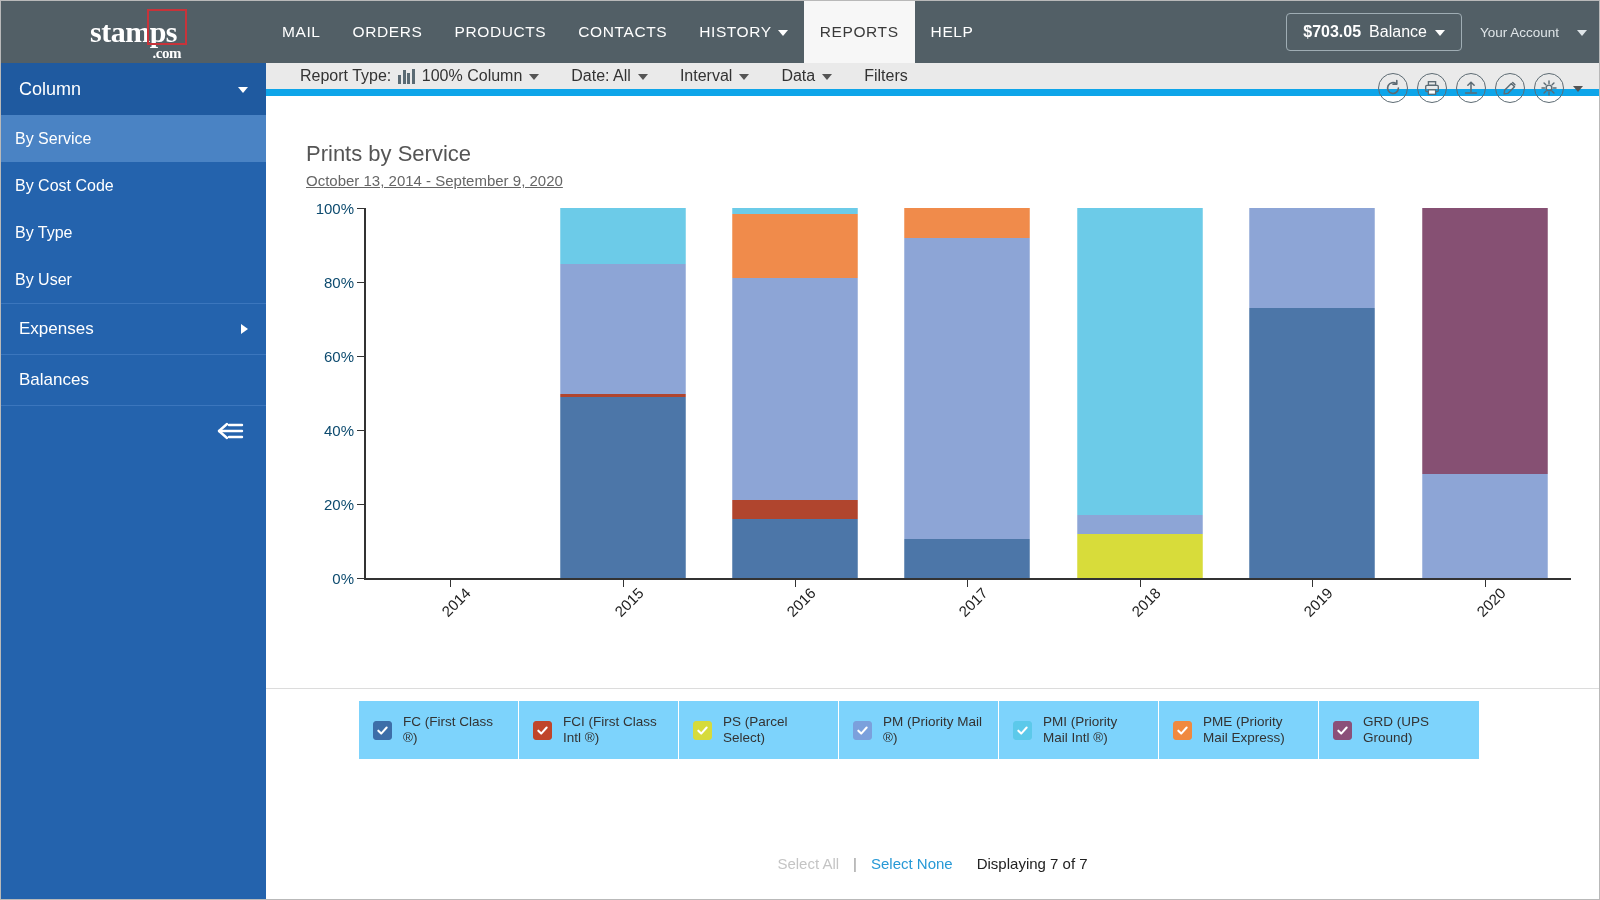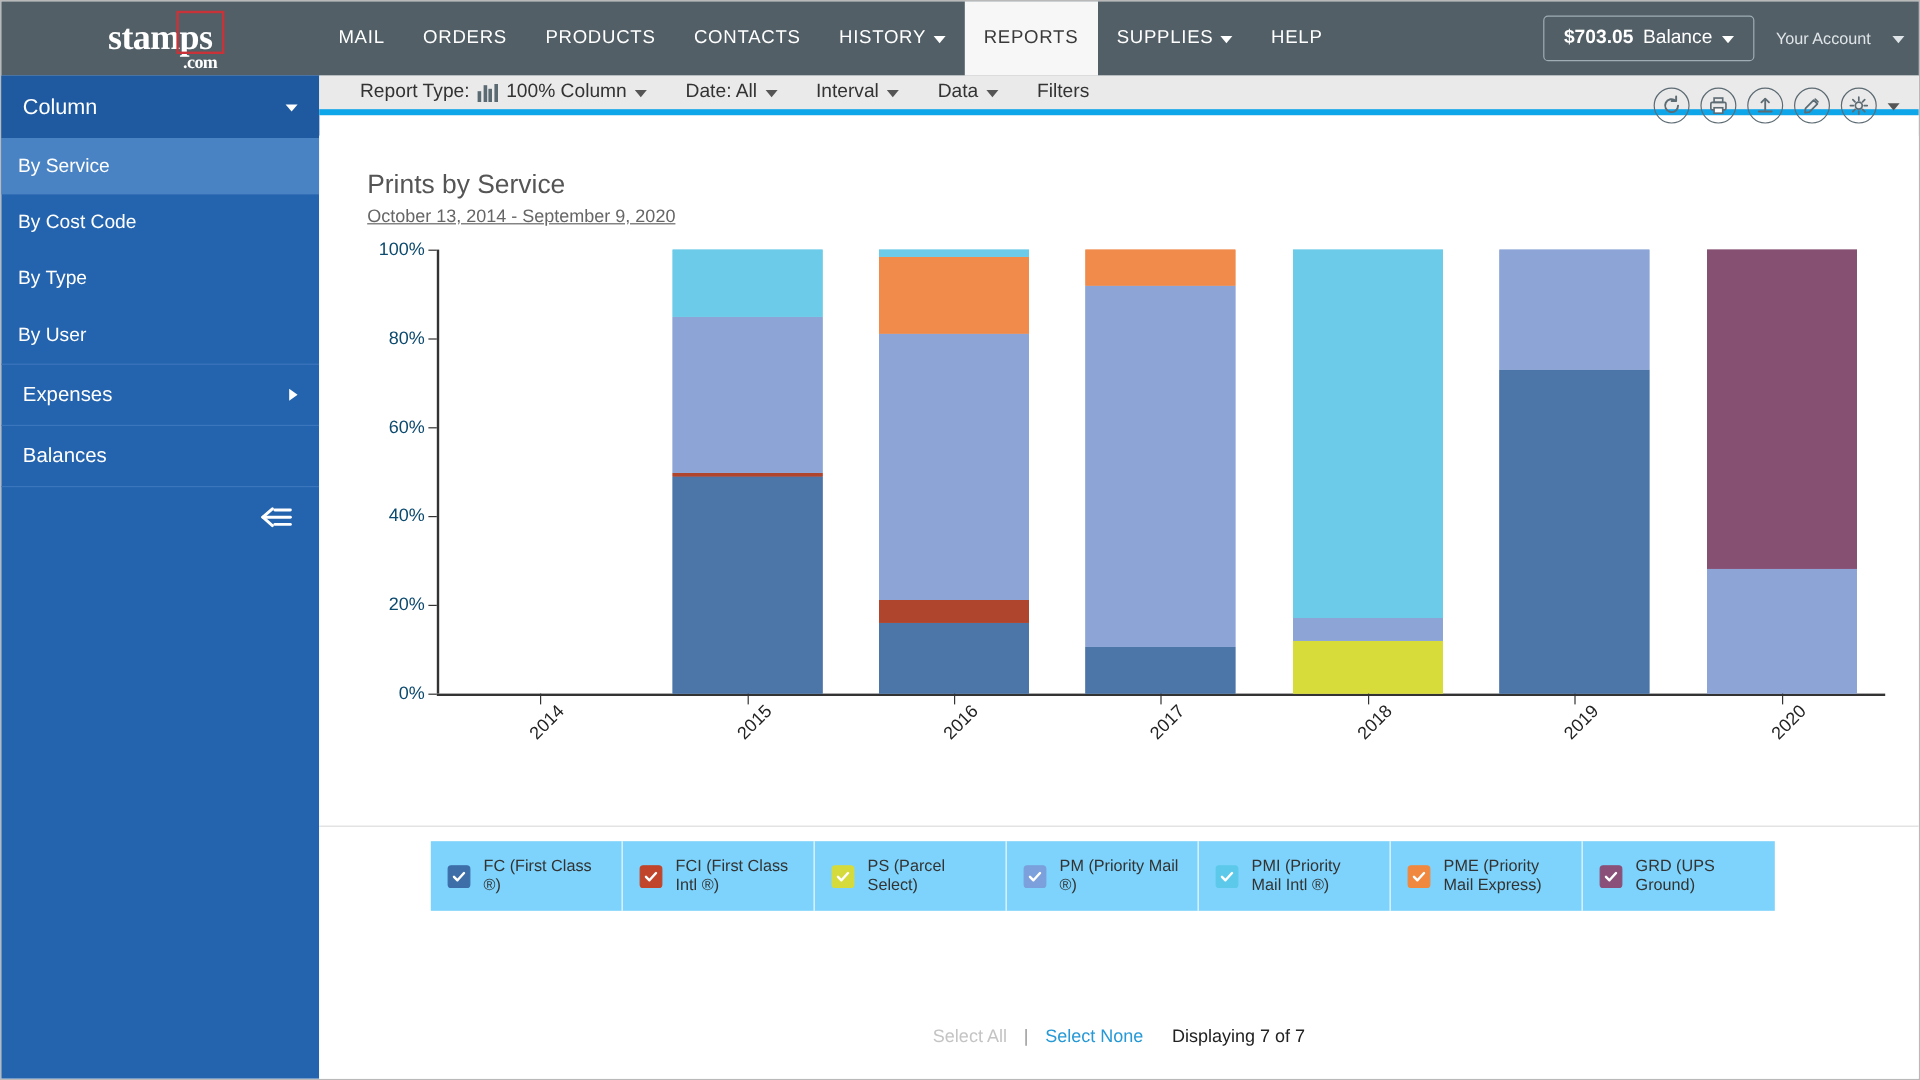--- a/index.html
+++ b/index.html
@@ -79,21 +79,21 @@
     border-bottom: 5px solid transparent; border-left: 7px solid #fff;
   }
   .collapse-row {
     height: 50px; border-top: 1px solid #3b76bd; display: flex;
     align-items: center; justify-content: flex-end; padding-right: 22px; cursor: pointer;
   }
 
   
   .toolbar {
     position: absolute; left: 265px; top: 62px; right: 0; height: 33px;
-    background: #eaeaea; border-bottom: 5px solid #0ea5e9;
+    background: #eaeaea; border-bottom: 7px solid #0ea5e9;
     display: flex; align-items: center; padding-left: 18px;
   }
   .tb-item {
     display: flex; align-items: center; gap: 7px; color: #333;
     font-size: 16px; padding: 0 16px; cursor: pointer; white-space: nowrap;
   }
   .tb-caret {
     width: 0; height: 0; border-left: 5px solid transparent;
     border-right: 5px solid transparent; border-top: 6px solid #555; margin-top: 2px;
   }
@@ -196,24 +196,20 @@
         </div>
         <div class="navitem">
           <span>CONTACTS</span>
         </div>
         <div class="navitem">
           <span>HISTORY</span>
           <span class="caret-down"></span>
         </div>
         <div class="navitem active">
           <span>REPORTS</span>
-        </div>
-        <div class="navitem">
-          <span>SUPPLIES</span>
-          <span class="caret-down"></span>
         </div>
         <div class="navitem">
           <span>HELP</span>
         </div>
       </div>
     <div class="nav-right">
       <div class="balance-btn">
         <b>$703.05</b>
         <span>Balance</span>
         <span class="caret-down"></span>

